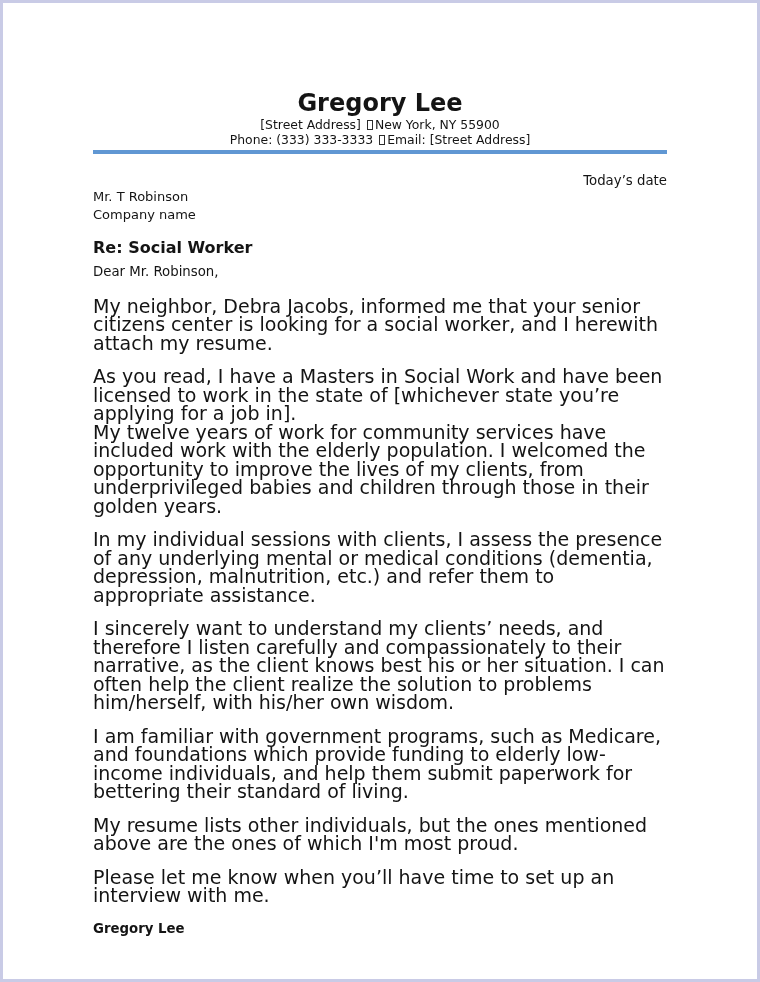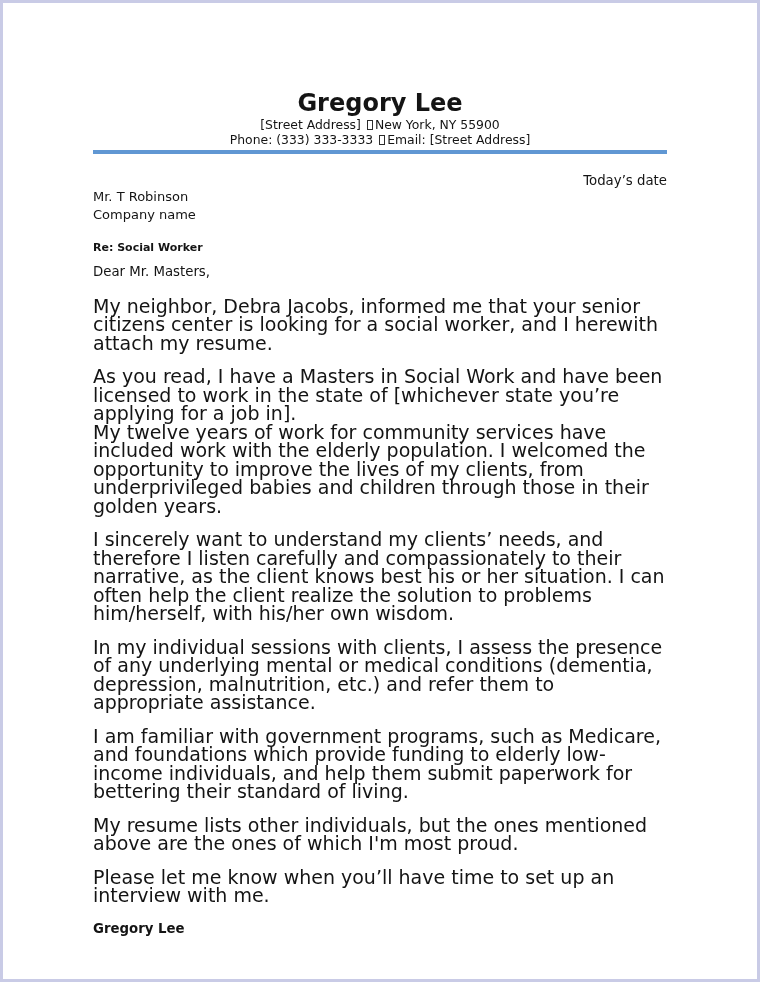--- a/index.html
+++ b/index.html
@@ -49,21 +49,21 @@
     font-weight: normal;
     text-align: right;
   }
   .recipient { margin-top: 0; }
   .recipient .line {
     font-size: 13px;
     line-height: 18.5px;
   }
   .subject {
     margin-top: 14px;
-    font-size: 11px;
+    font-size: 16px;
     line-height: 18.5px;
     font-weight: bold;
   }
   .salutation {
     margin-top: 6px;
     font-size: 13.3px;
     line-height: 18.5px;
   }
   .para {
     margin: 15px 0 0 0;
@@ -97,26 +97,26 @@
 
   <div class="date-line">Today’s date</div>
 
   <div class="recipient">
     <div class="line">Mr. T Robinson</div>
     <div class="line">Company name</div>
   </div>
 
   <div class="subject">Re: Social Worker</div>
 
-  <div class="salutation">Dear Mr. Masters,</div>
+  <div class="salutation">Dear Mr. Robinson,</div>
 
   <p class="para">My neighbor, Debra Jacobs, informed me that your senior citizens center is looking for a social worker, and I herewith attach my resume.</p>
   <p class="para">As you read, I have a Masters in Social Work and have been licensed to work in the state of [whichever state you’re applying for a job in].
 My twelve years of work for community services have included work with the elderly population. I welcomed the opportunity to improve the lives of my clients, from underprivileged babies and children through those in their golden years.</p>
+  <p class="para">In my individual sessions with clients, I assess the presence of any underlying mental or medical conditions (dementia, depression, malnutrition, etc.) and refer them to appropriate assistance.</p>
   <p class="para">I sincerely want to understand my clients’ needs, and therefore I listen carefully and compassionately to their narrative, as the client knows best his or her situation. I can often help the client realize the solution to problems him/herself, with his/her own wisdom.</p>
-  <p class="para">In my individual sessions with clients, I assess the presence of any underlying mental or medical conditions (dementia, depression, malnutrition, etc.) and refer them to appropriate assistance.</p>
   <p class="para">I am familiar with government programs, such as Medicare, and foundations which provide funding to elderly low-income individuals, and help them submit paperwork for bettering their standard of living.</p>
   <p class="para">My resume lists other individuals, but the ones mentioned above are the ones of which I'm most proud.</p>
   <p class="para">Please let me know when you’ll have time to set up an interview with me.</p>
 
   <div class="signature">Gregory Lee</div>
 
 </div>
 
 </body></html>

